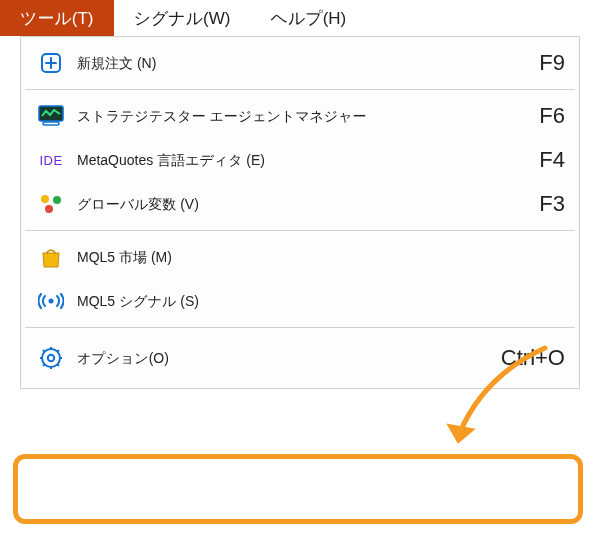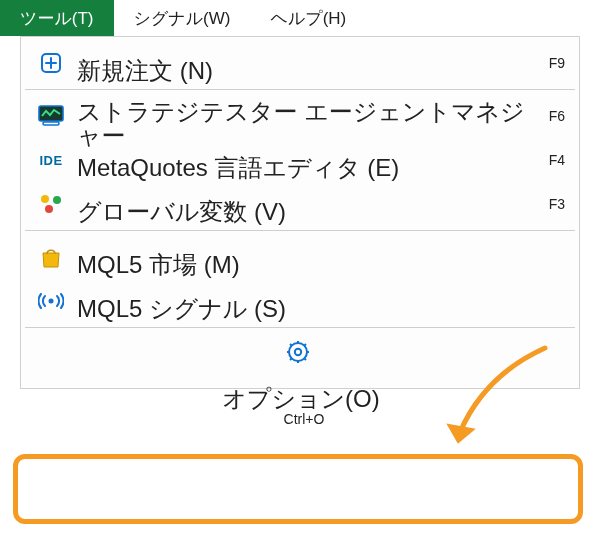--- a/index.html
+++ b/index.html
@@ -24,21 +24,21 @@
   }
   .menubar-item {
     display: flex;
     align-items: center;
     padding: 0 20px;
     font-size: 17px;
     color: #222;
     cursor: default;
   }
   .menubar-item.active {
-    background: #15803d;
+    background: #c2410c;
     color: #fff;
   }
 
   
   .dropdown {
     position: absolute;
     left: 20px;
     top: 36px;
     width: 560px;
     background: #fdfdfd;
@@ -57,27 +57,26 @@
   .menu-row .icon-slot {
     width: 40px;
     display: flex;
     align-items: center;
     justify-content: center;
     flex: 0 0 40px;
   }
   .menu-row .label {
     flex: 1 1 auto;
     padding-left: 6px;
-    font-size: 24px;
+    font-size: 14px;
     line-height: 1;
-    margin-top: 15px;
   }
   .menu-row .shortcut {
     flex: 0 0 auto;
-    font-size: 14px;
+    font-size: 22px;
     color: #222;
     padding-left: 12px;
   }
 
   .sep {
     height: 1px;
     background: #cfcfcf;
     margin: 4px 4px;
   }
 
@@ -91,23 +90,23 @@
     pointer-events: none;
   }
 
   
   .arrow-wrap {
     position: absolute;
     pointer-events: none;
   }
 
   .ide-text {
-    font-weight: 700;
+    font-weight: 400;
     font-size: 13px;
-    color: #0369a1;
+    color: #6d28d9;
     letter-spacing: 0.5px;
   }
 </style>
 </head>
 <body>
 
 <div class="menubar">
   <div class="menubar-item active">
     <span>ツール(T)</span>
   </div>
@@ -189,21 +188,21 @@
         <path d="M3 1 A11 11 0 0 0 3 15" fill="none" stroke="#1172d3" stroke-width="2" stroke-linecap="round"></path>
         <path d="M23 1 A11 11 0 0 1 23 15" fill="none" stroke="#1172d3" stroke-width="2" stroke-linecap="round"></path>
       </svg>
     </span>
     <span class="label">MQL5 シグナル (S)</span>
   </div>
 
 
   <div class="sep"></div>
 
-  <div class="menu-row" style="height:52px;flex-direction:column;">
+  <div class="menu-row" style="height:52px;">
     <span class="icon-slot">
       <svg width="24" height="24" viewBox="0 0 24 24">
         <circle cx="12" cy="12" r="9" fill="none" stroke="#1172d3" stroke-width="2"></circle>
         <circle cx="12" cy="12" r="3.2" fill="none" stroke="#1172d3" stroke-width="2"></circle>
         <g stroke="#1172d3" stroke-width="2">
           <line x1="12" y1="1" x2="12" y2="4"></line>
           <line x1="12" y1="20" x2="12" y2="23"></line>
           <line x1="1" y1="12" x2="4" y2="12"></line>
           <line x1="20" y1="12" x2="23" y2="12"></line>
           <line x1="4" y1="4" x2="6" y2="6"></line>

